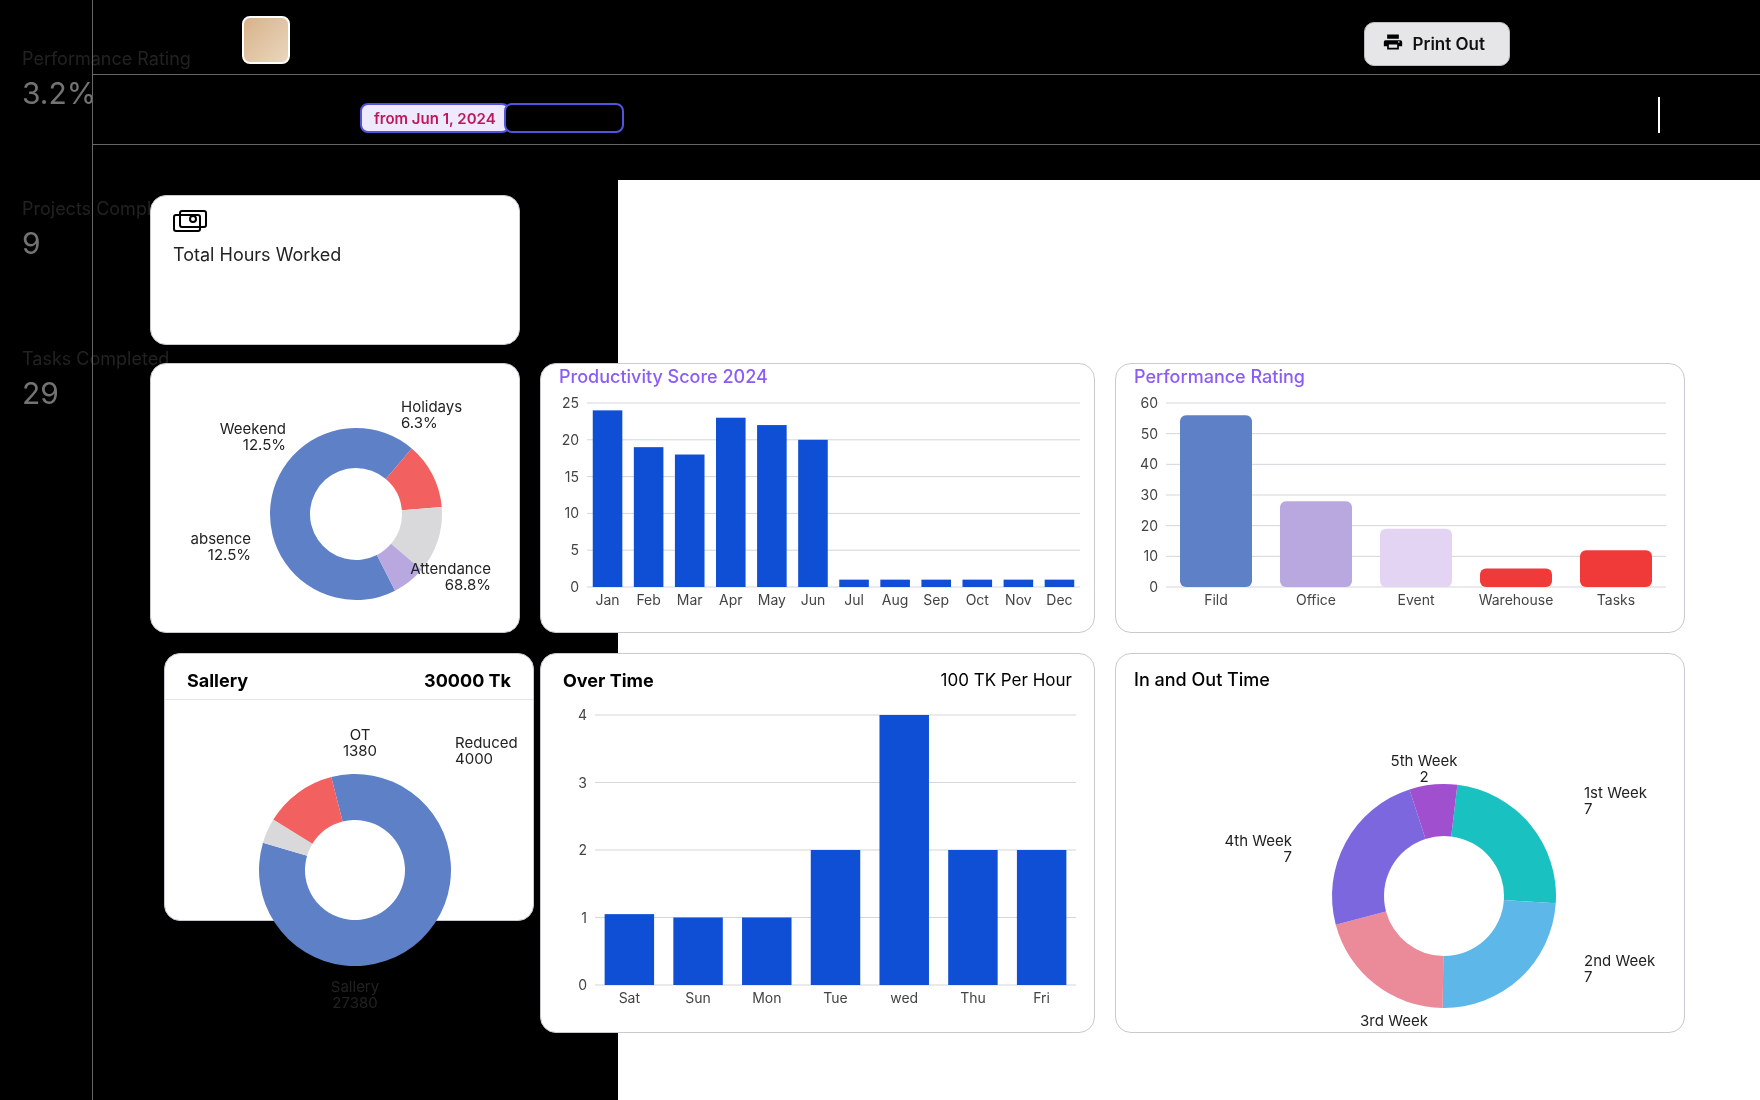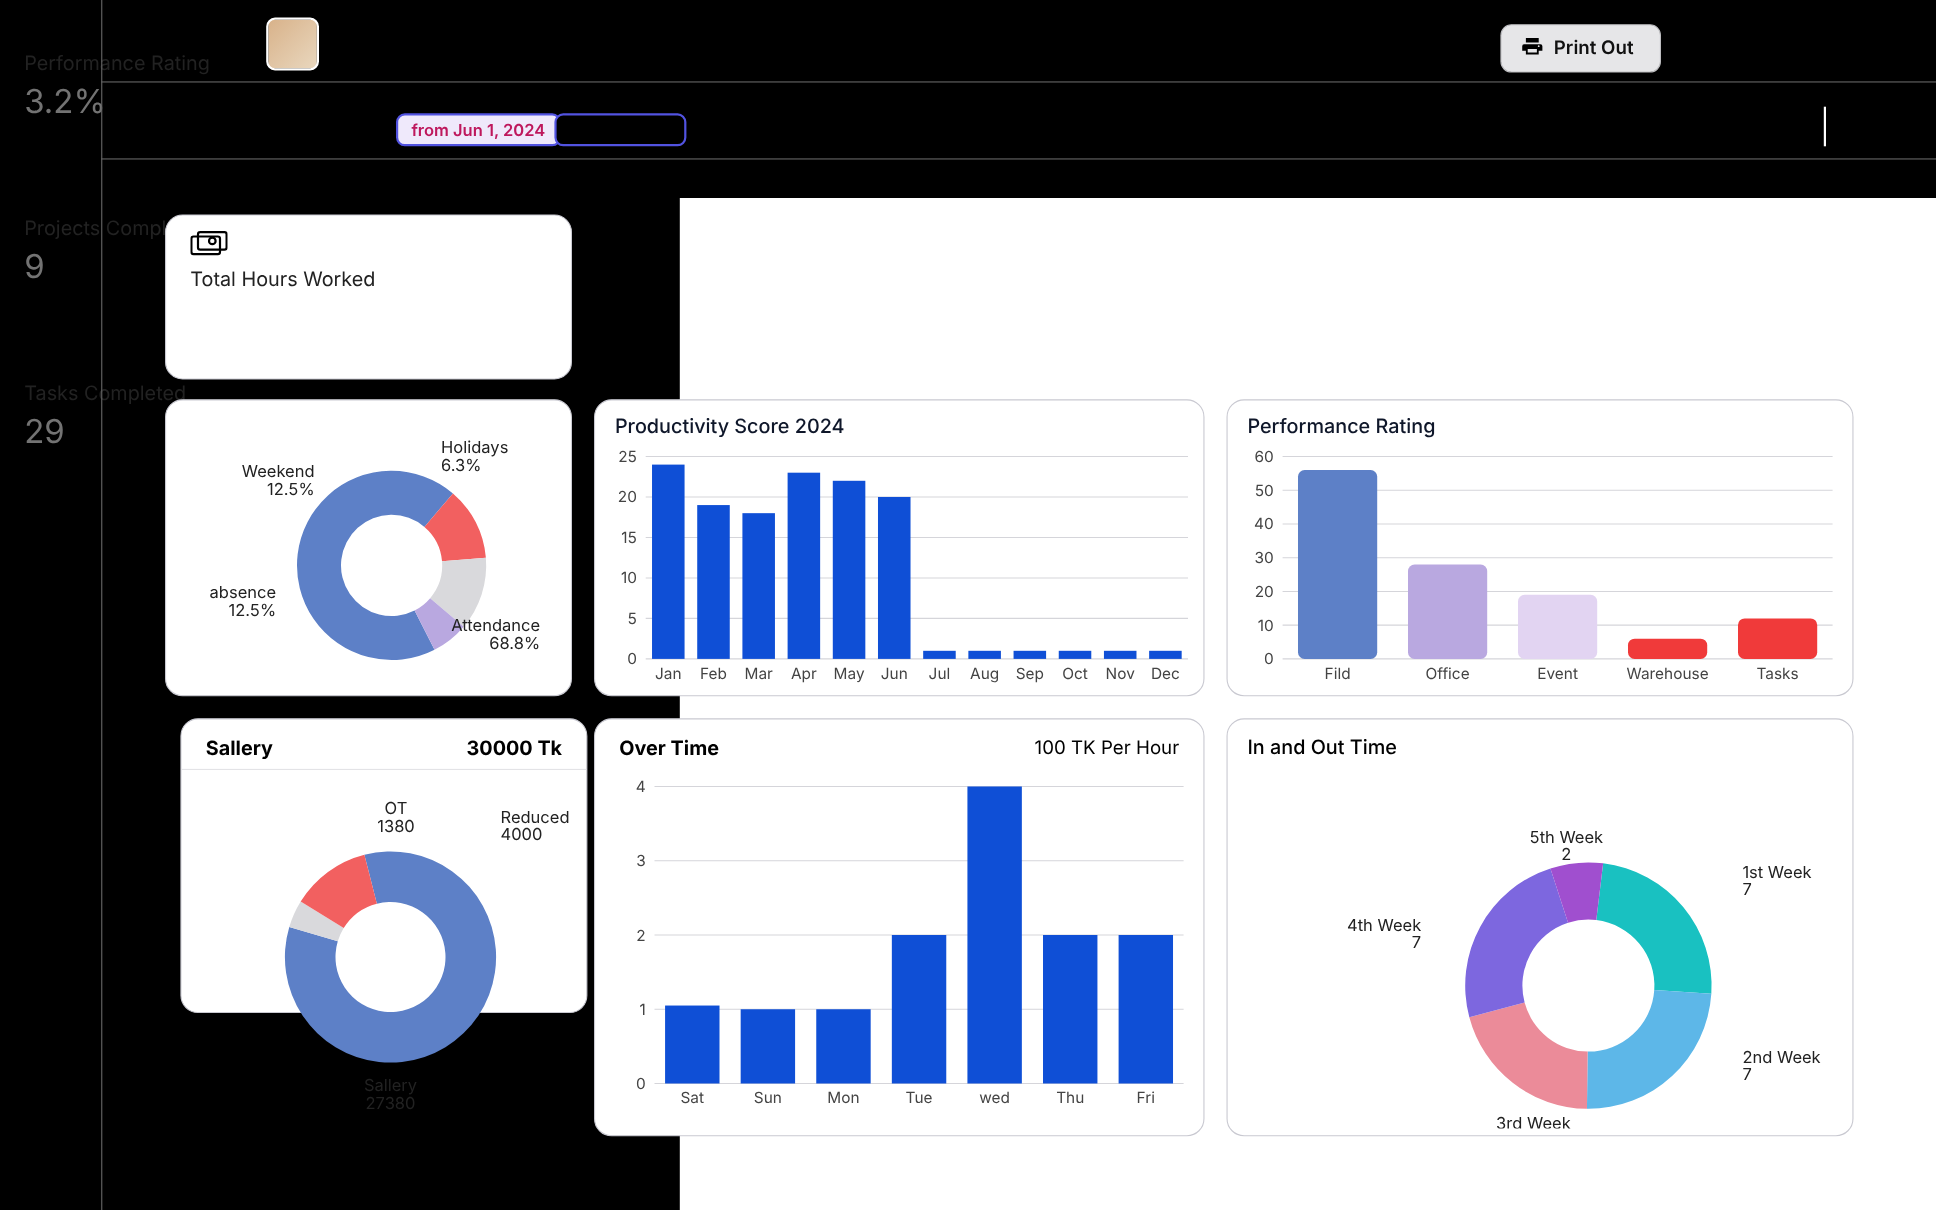--- a/index.html
+++ b/index.html
@@ -43,21 +43,21 @@
   .c-kpi4{left:1331px;top:195px;width:370px}
 
   .c-donut1{left:150px;top:363px;width:370px;height:270px}
   .c-prod{left:540px;top:363px;width:555px;height:270px}
   .c-perf{left:1115px;top:363px;width:570px;height:270px}
 
   .c-sal{left:164px;top:653px;width:370px;height:268px}
   .c-ot{left:540px;top:653px;width:555px;height:380px}
   .c-io{left:1115px;top:653px;width:570px;height:380px}
 
-  .card h3{margin:14px 0 6px 18px;font-size:18px;color:#0f172a;font-weight:500}
+  .card h3{margin:2px 0 6px 18px;font-size:18px;color:#8b5cf6;font-weight:500}
   svg text{font-family:inherit}
   .tick{font-size:14px;fill:#444}
   .grid line{stroke:#d5d5da;stroke-width:1}
   .legend-lbl{font-size:15px;fill:#222}
 
   .row-head{display:flex;justify-content:space-between;padding:16px 22px 8px;font-weight:700;font-size:18px;border-bottom:1px solid #e3e3e6}
   .ot-note{font-weight:400;font-size:17px}
 </style>
 </head>
 <body>

